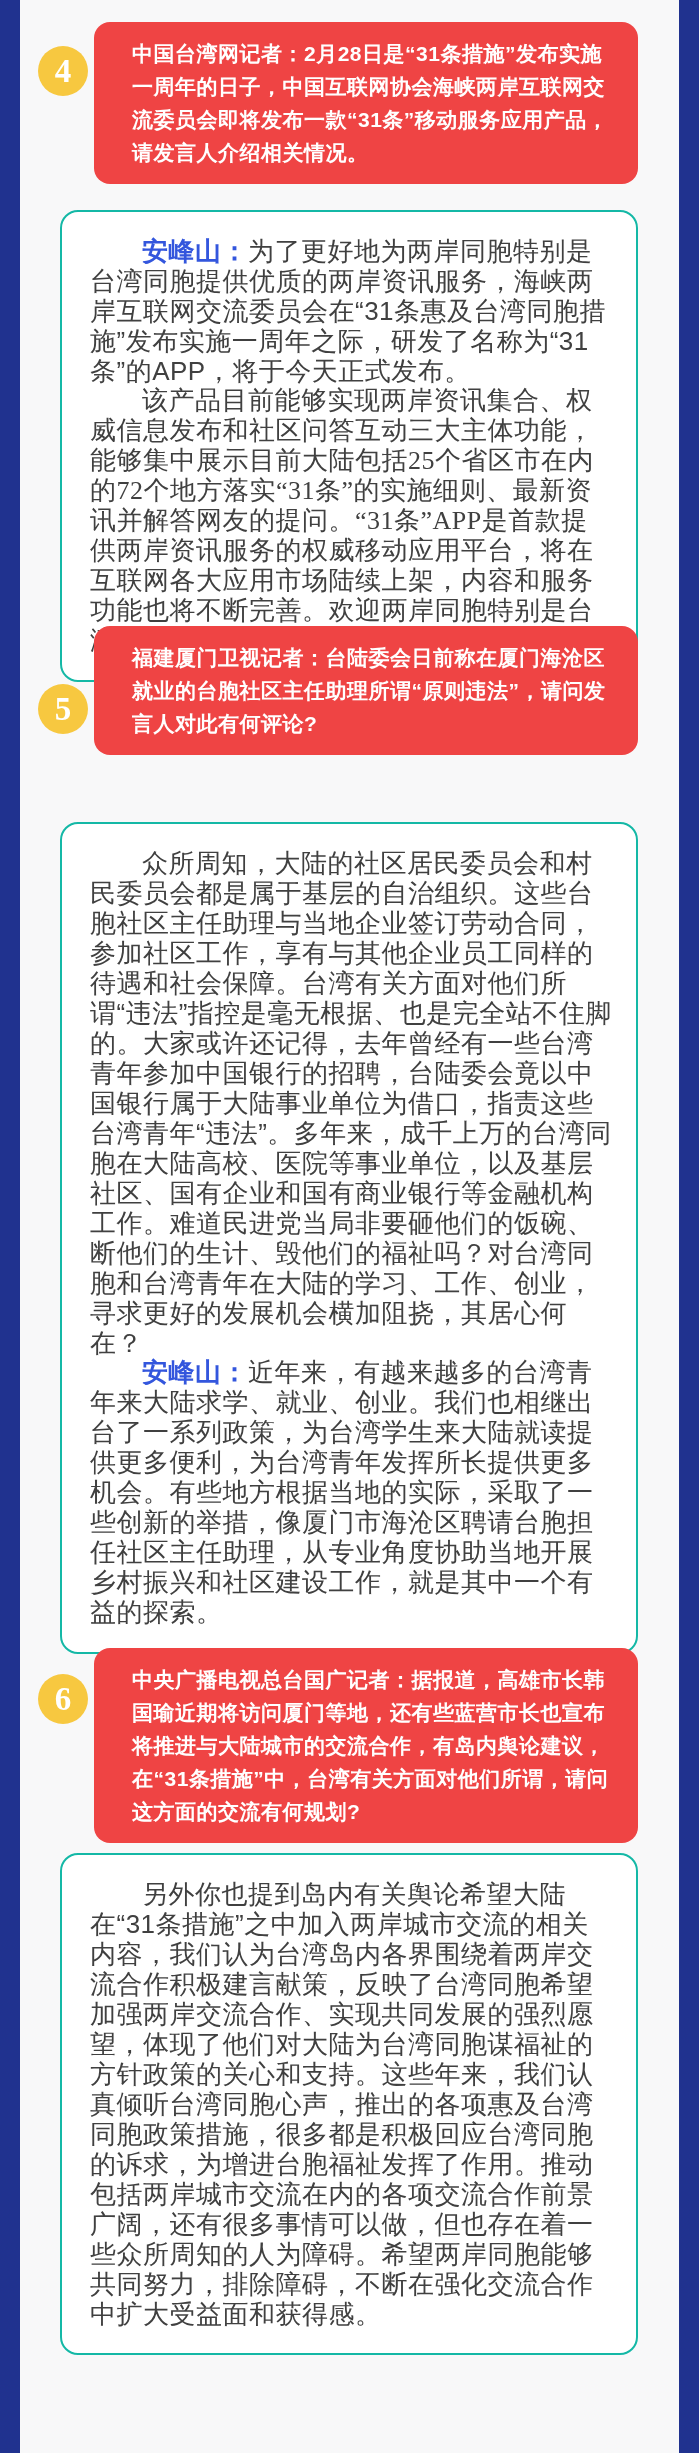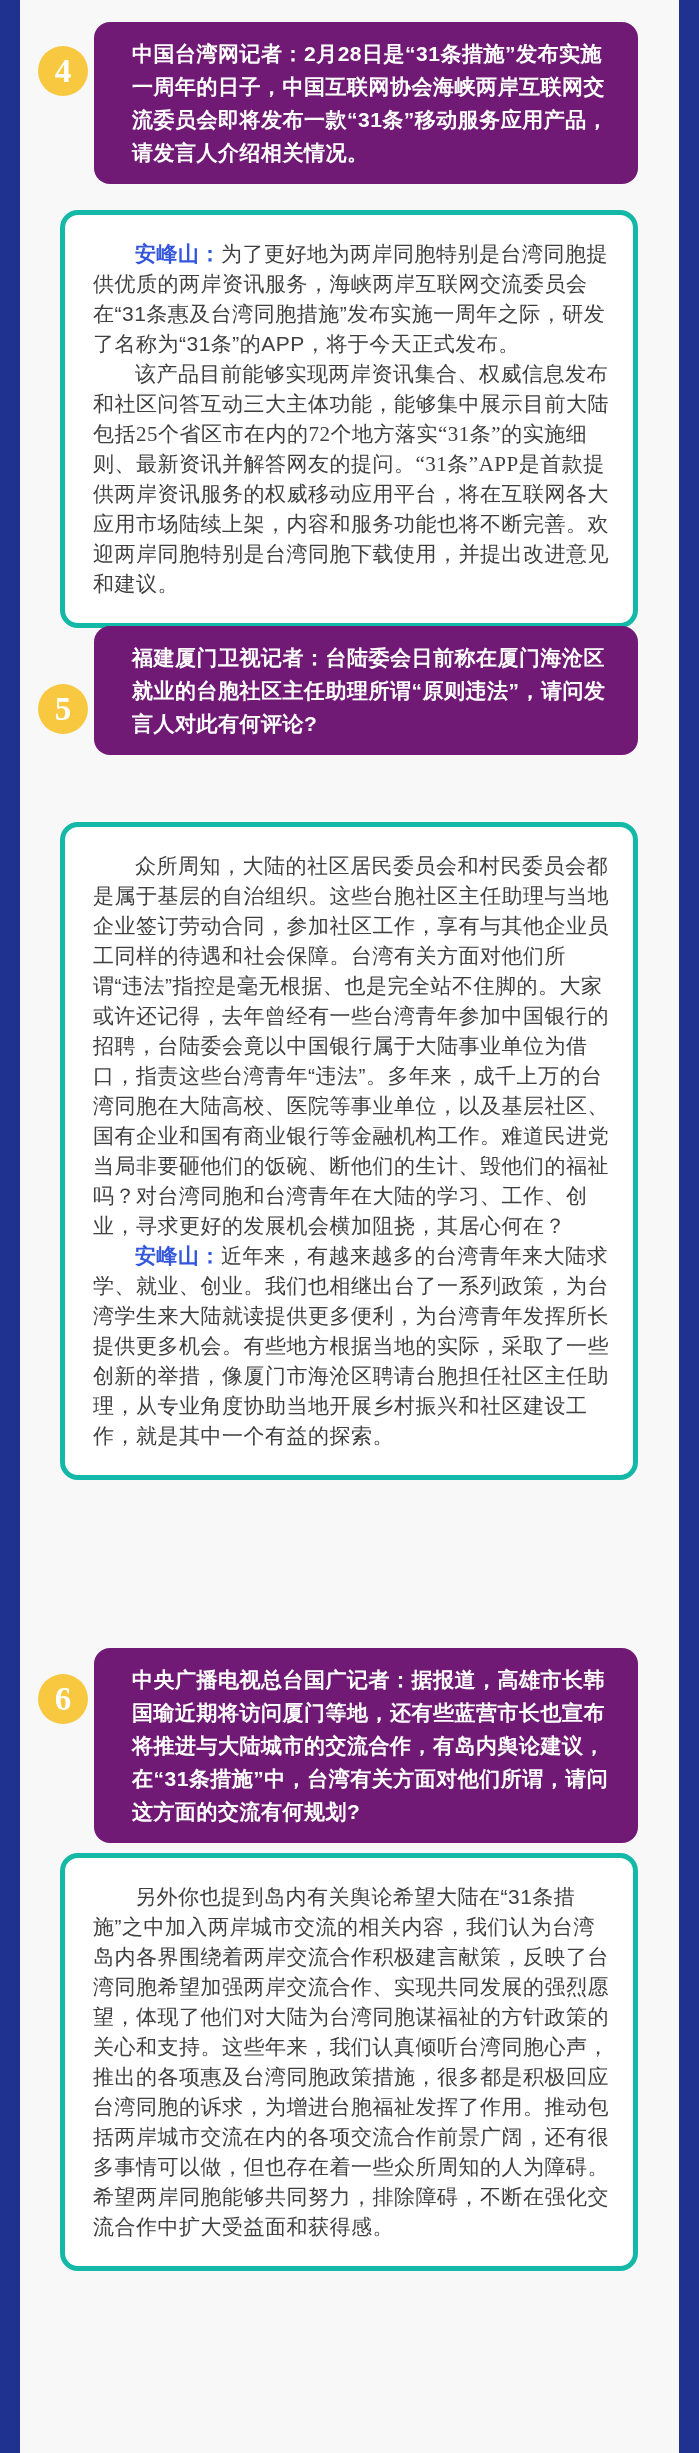--- a/index.html
+++ b/index.html
@@ -14,31 +14,31 @@
   }
   .badge{
     position:absolute;left:38px;width:50px;height:50px;border-radius:50%;
     background:#f7c840;color:#ffffff;
     font-family:"Liberation Serif",serif;font-weight:700;font-size:33px;
     display:flex;align-items:center;justify-content:center;
     z-index:3;
   }
   .q{
     position:absolute;left:94px;width:544px;box-sizing:border-box;
-    background:#701a75;border-radius:16px;
+    background:#ef4444;border-radius:16px;
     padding:15px 28px 15px 38px;
     color:#ffffff;font-size:21px;line-height:33px;font-weight:700;
     letter-spacing:0.5px;
     z-index:2;
   }
   .a{
     position:absolute;left:60px;width:578px;box-sizing:border-box;
-    background:#ffffff;border:5px solid #14b8a6;border-radius:18px;
+    background:#ffffff;border:2px solid #14b8a6;border-radius:18px;
     padding:24px 22px 24px 28px;
-    color:#404040;font-size:21px;line-height:30px;
+    color:#404040;font-size:26px;line-height:30px;
     letter-spacing:0.5px;
     z-index:1;
   }
   .a p{margin:0;text-indent:2em;}
   .a p + p{font-family:Liberation Serif, serif;}
   .speaker{color:#3356dd;font-weight:700;}
   .pos-b4{top:46px}   .pos-q4{top:22px}   .pos-a4{top:210px}
   .pos-b5{top:684px}  .pos-q5{top:626px}  .pos-a5{top:822px}
   .pos-b6{top:1674px} .pos-q6{top:1648px} .pos-a6{top:1853px}
 </style>

